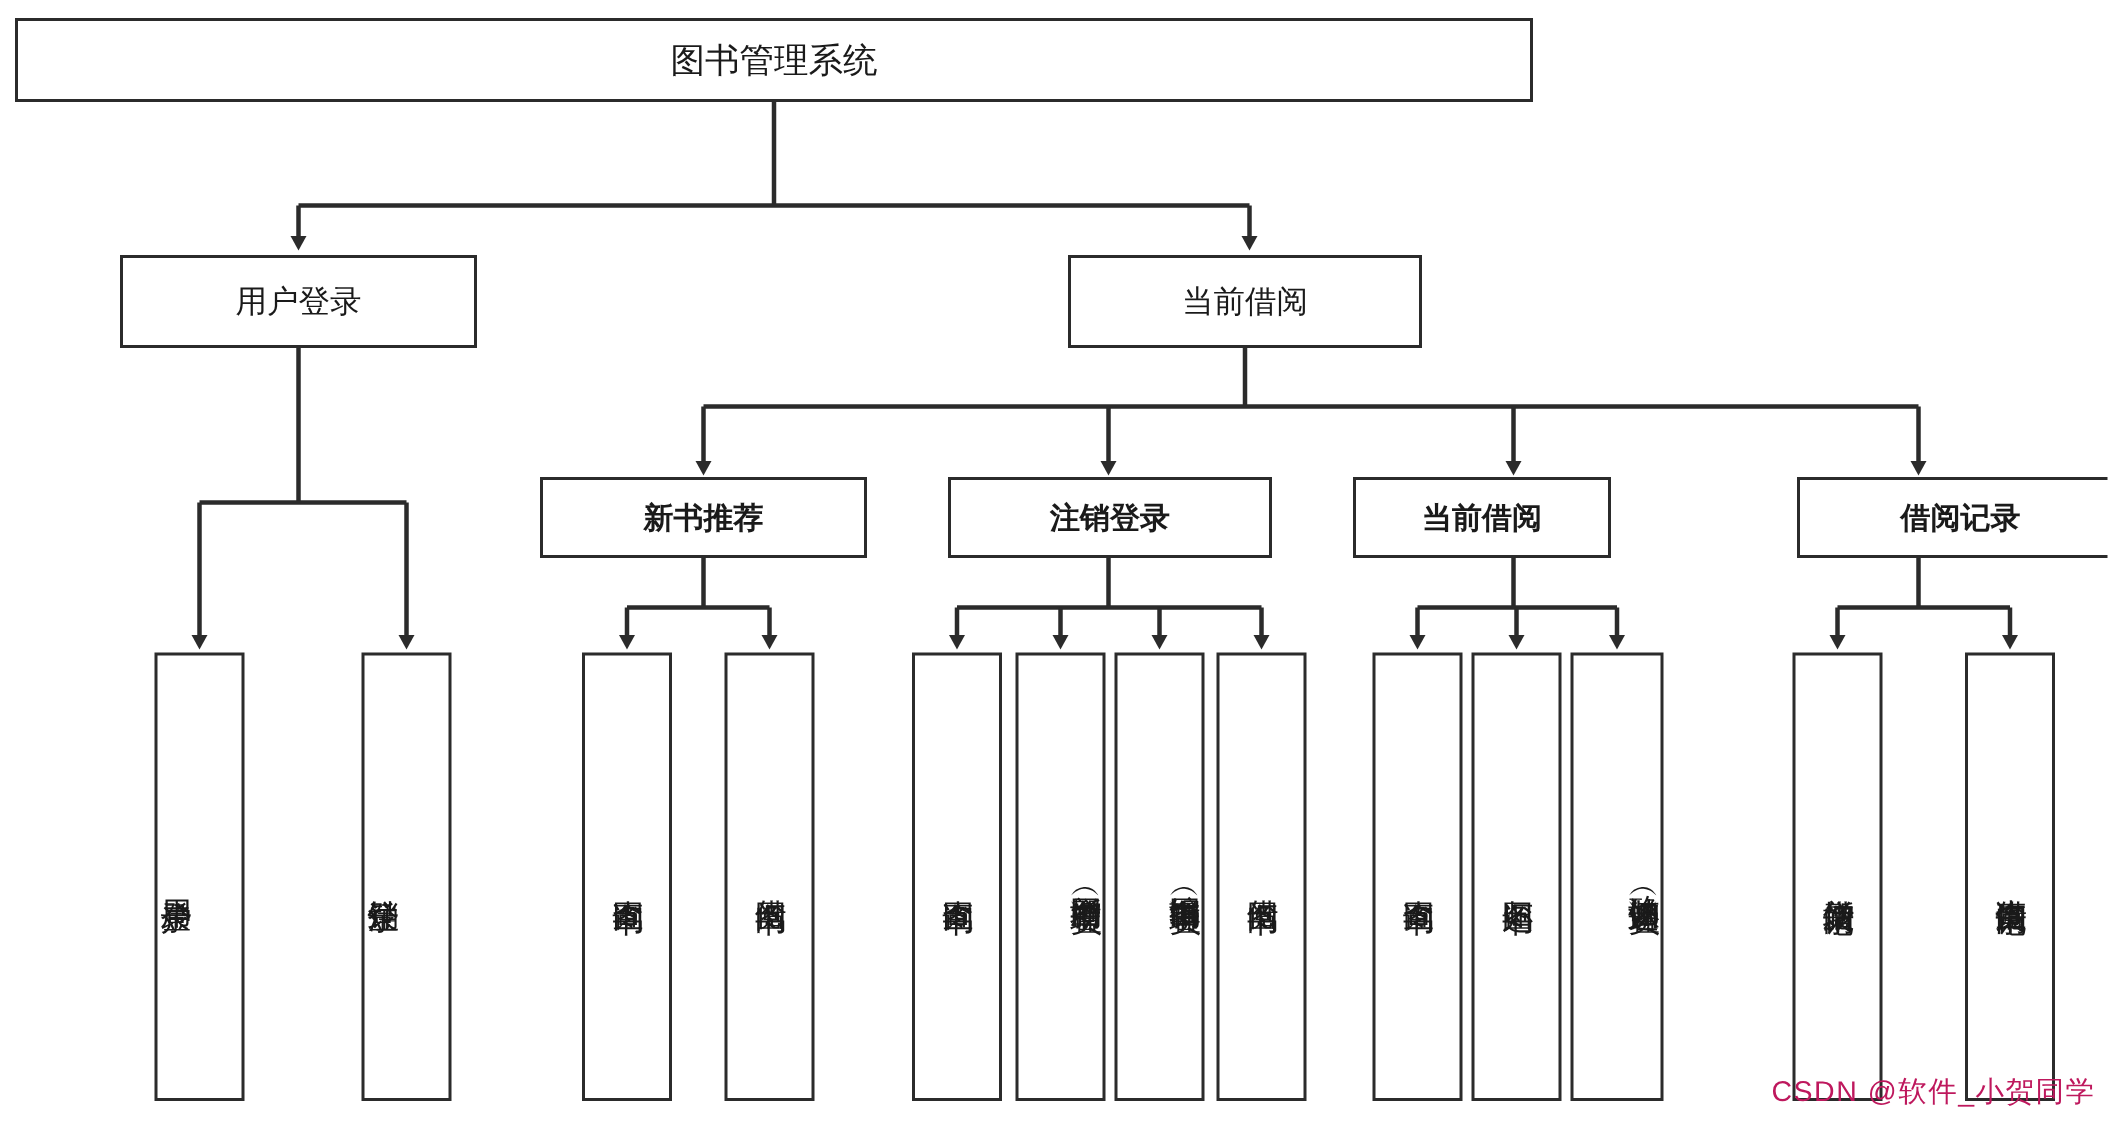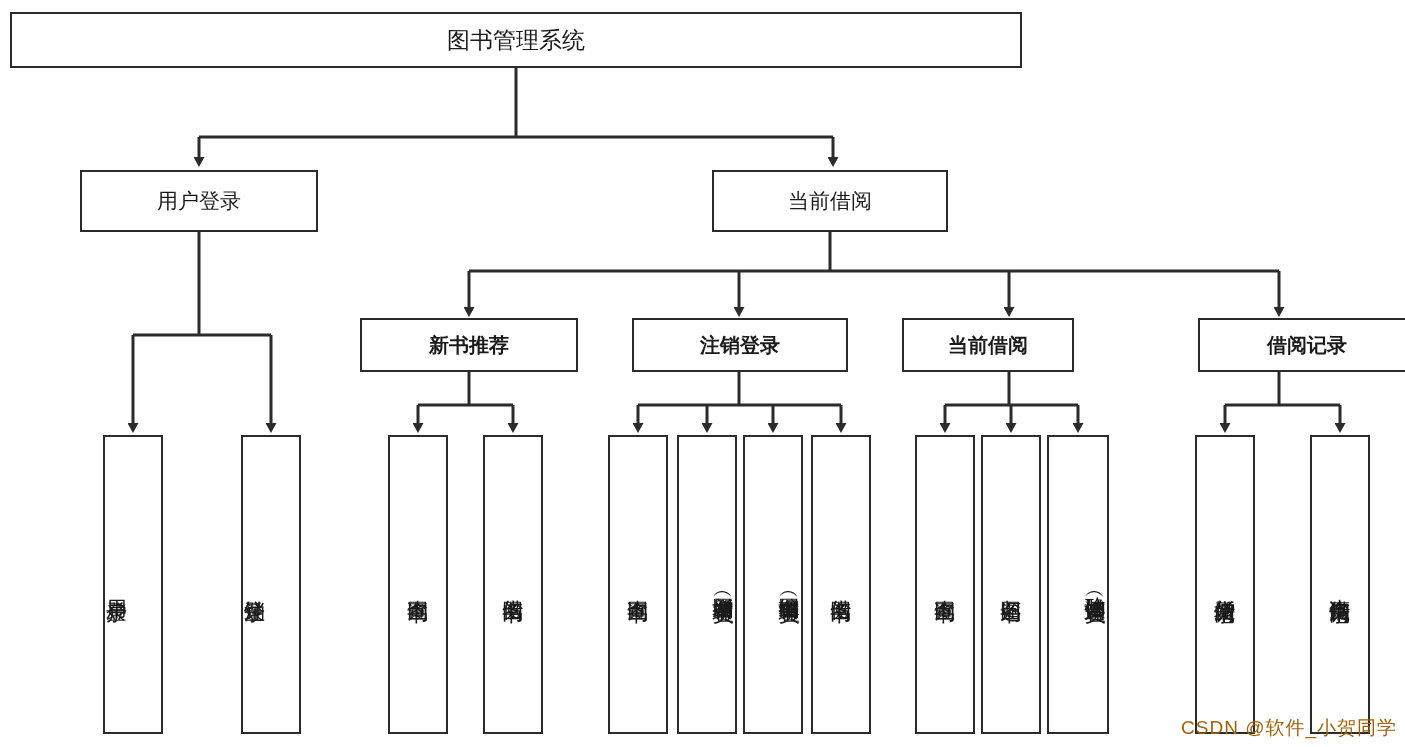--- a/index.html
+++ b/index.html
@@ -38,21 +38,21 @@
   .node.leaf.mid{align-items:center;}
   .node.leaf.bot{align-items:flex-end;}
 
   .node span{display:block;}
 
   .watermark{
     position:absolute;
     right:8px;
     bottom:6px;
     font-size:19px;
-    color:#a16207;
+    color:#be185d;
     letter-spacing:1px;
     white-space:nowrap;
     pointer-events:none;
   }
 </style>
 </head>
 <body>
 
 <div id="diagram">
 

